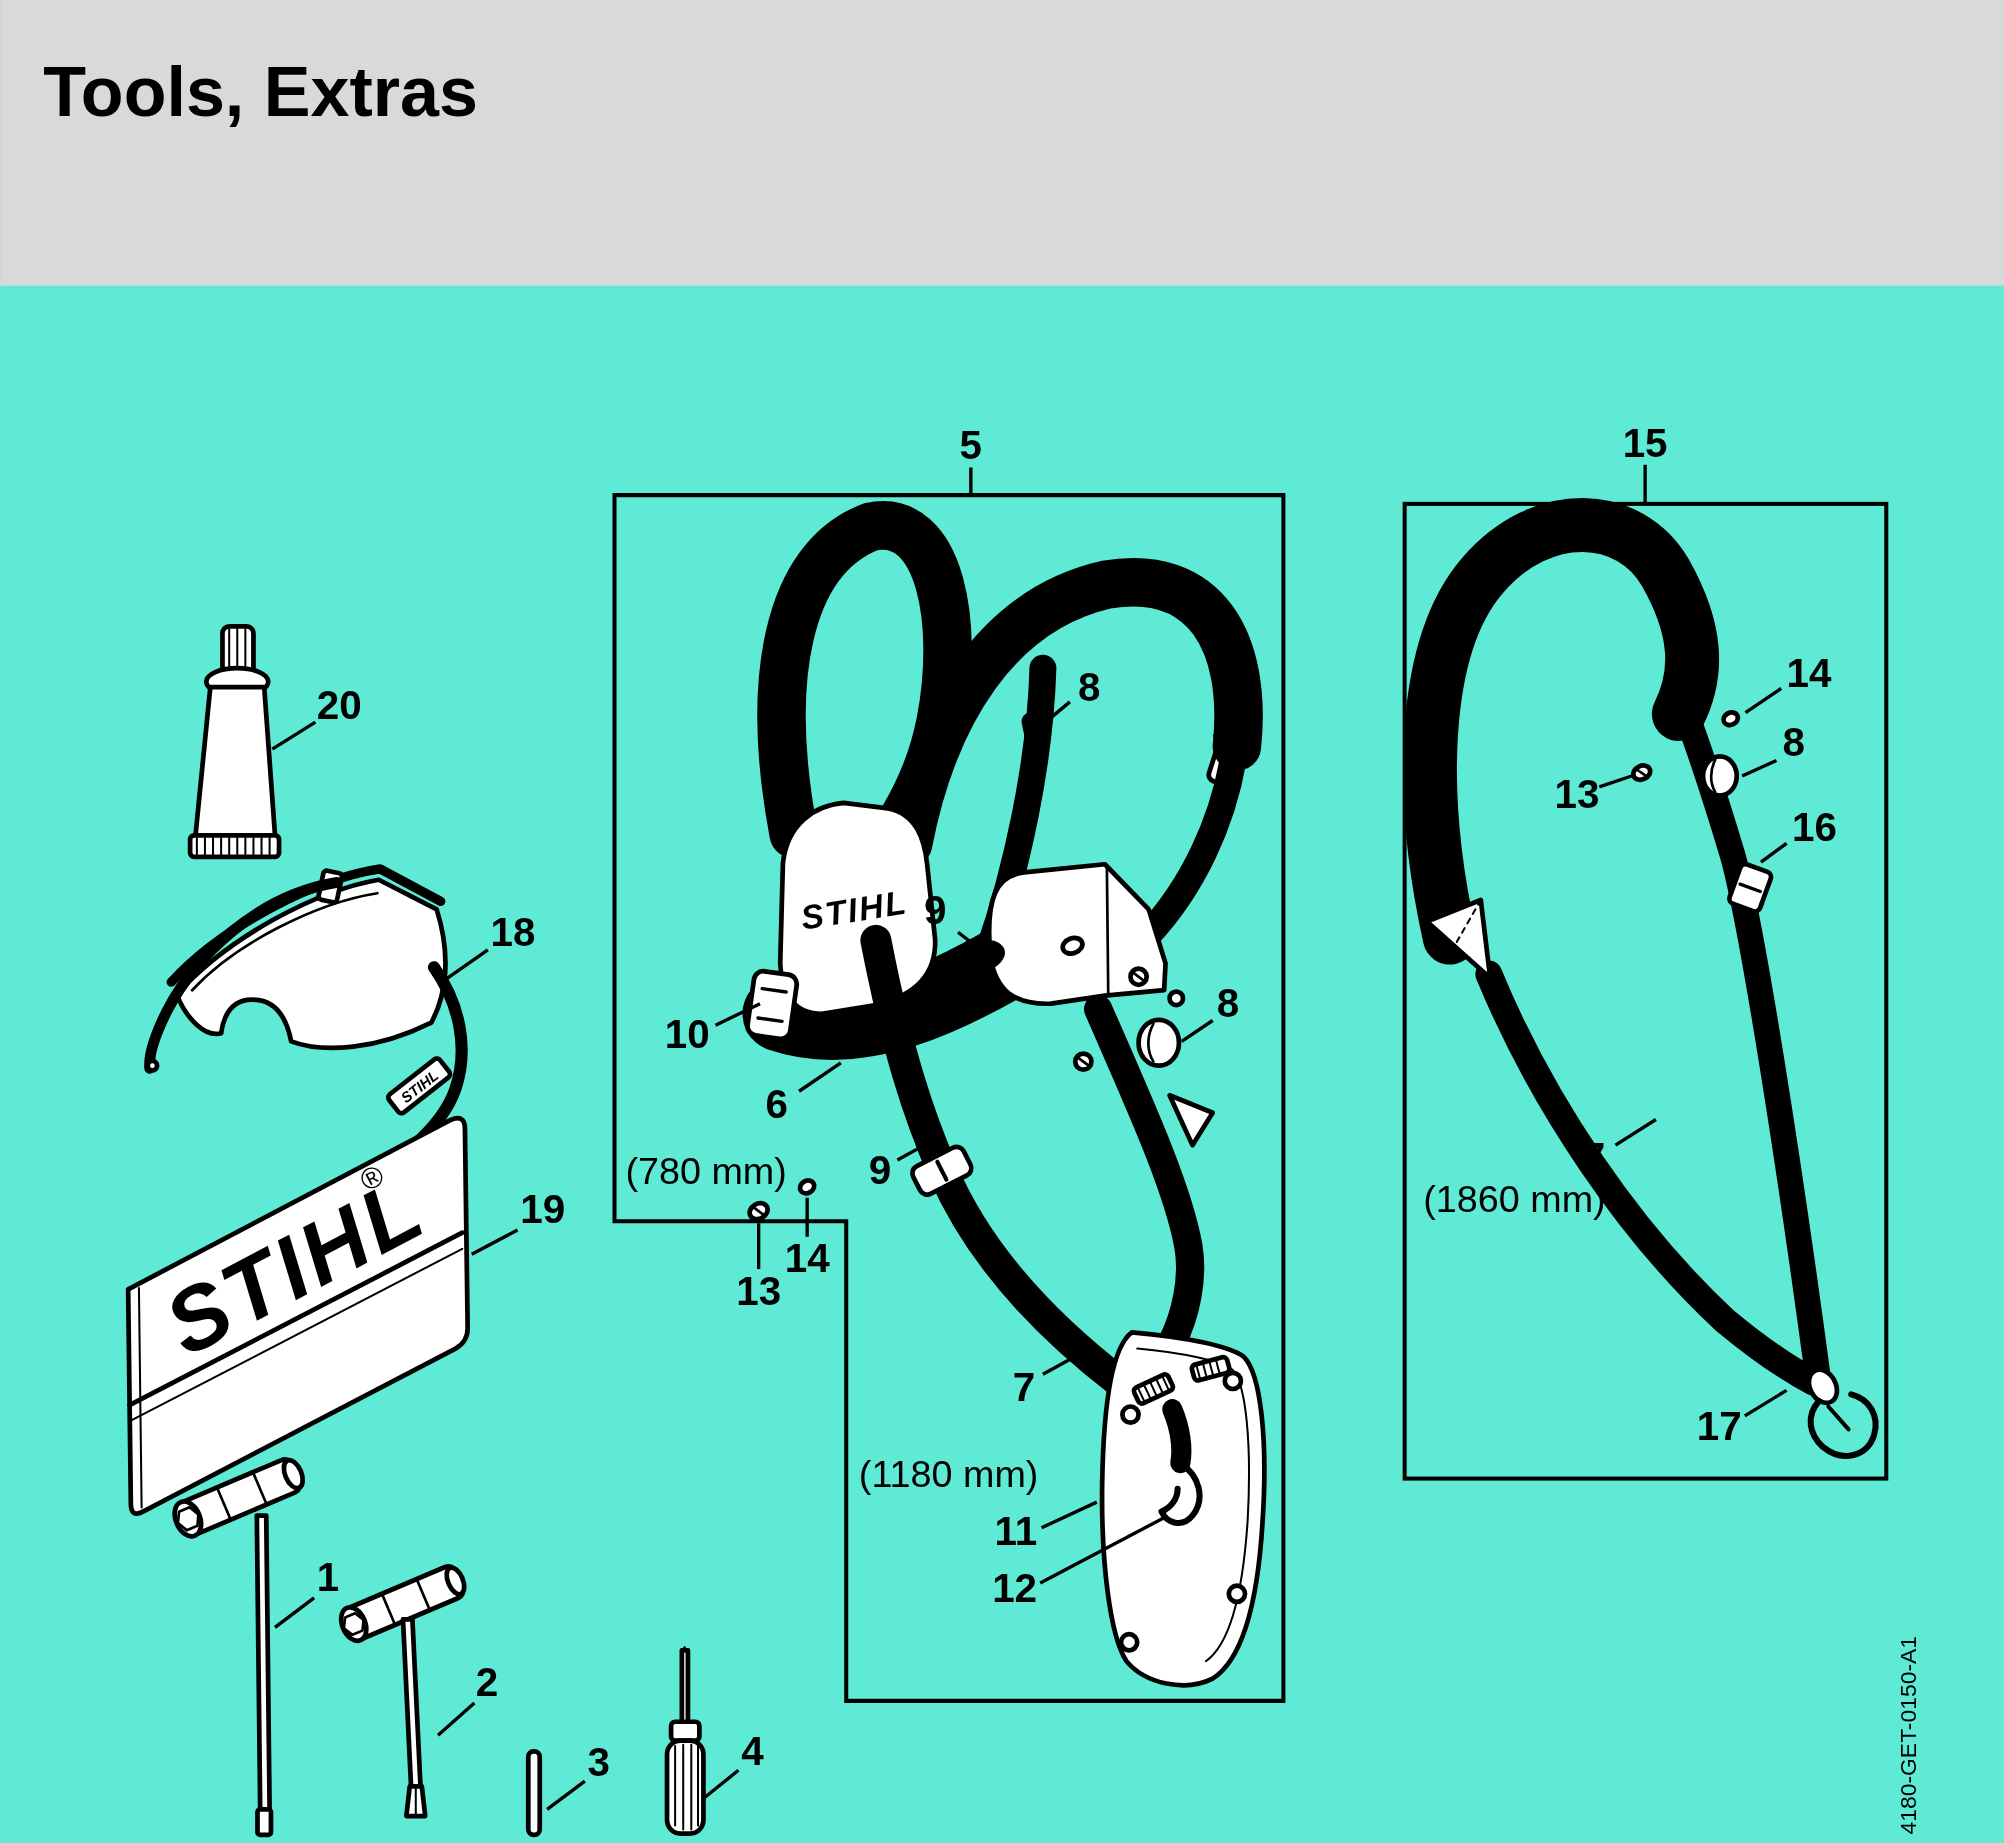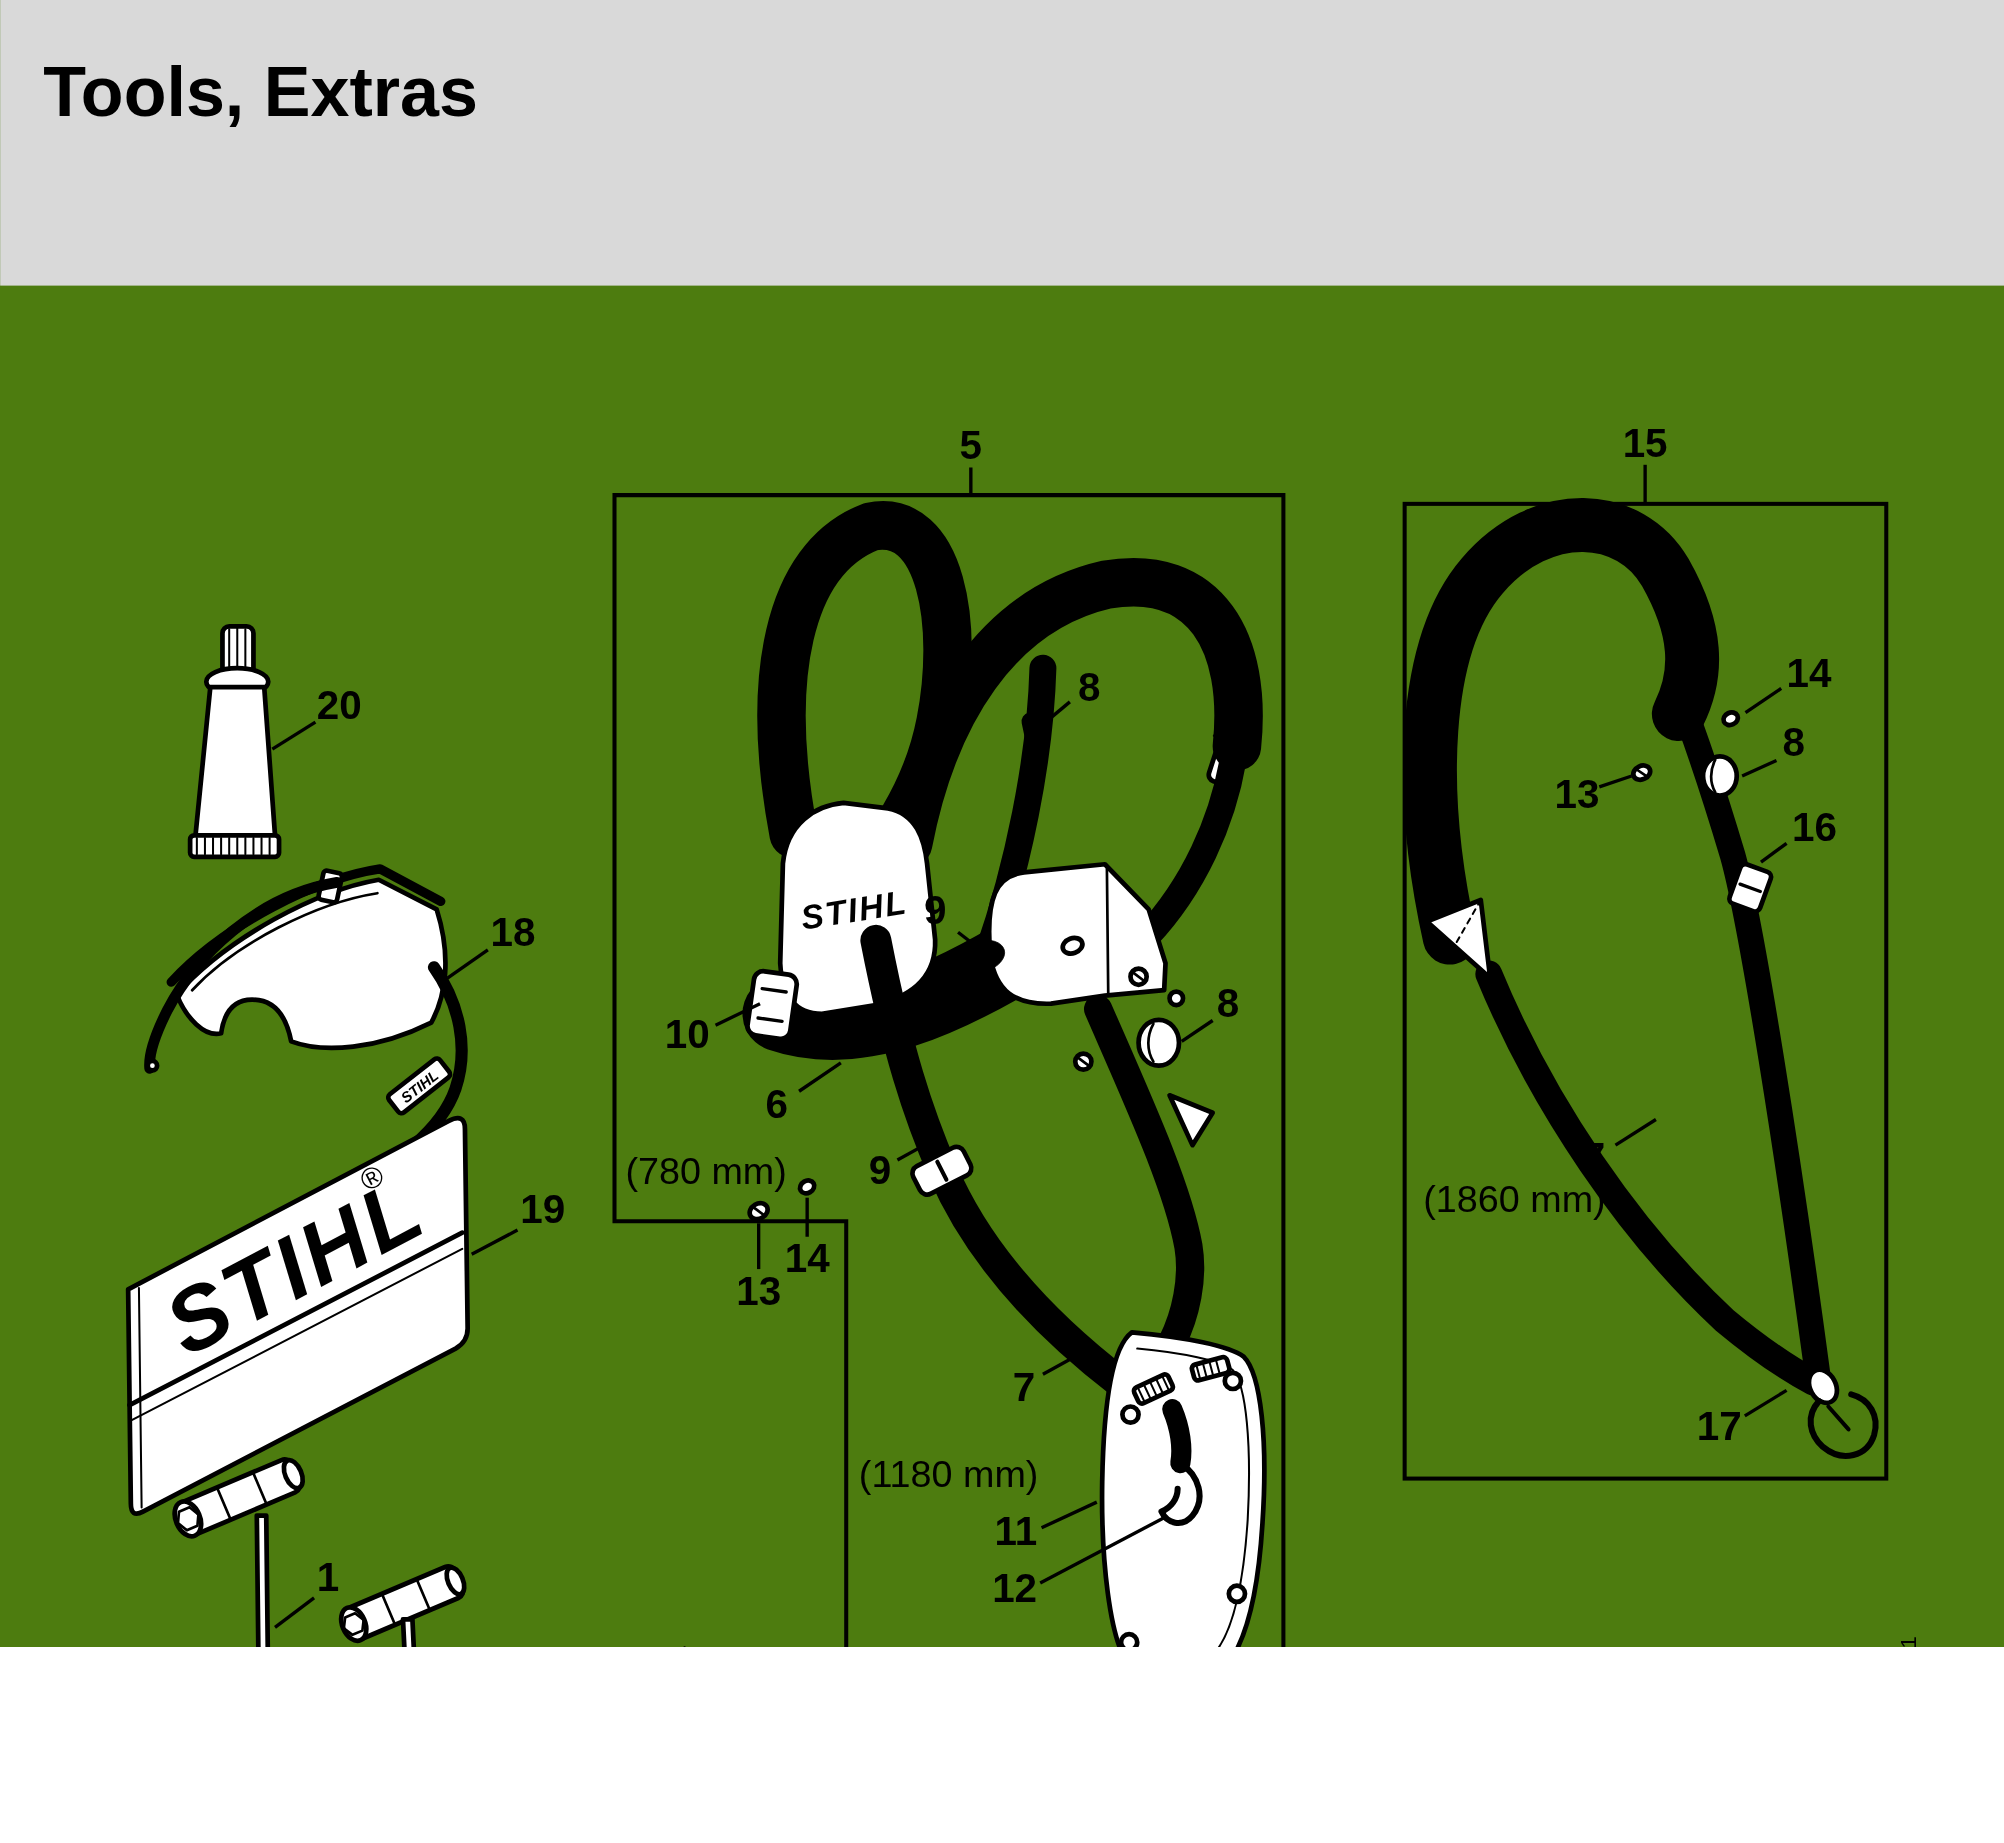--- a/index.html
+++ b/index.html
@@ -1,16 +1,16 @@
 <!DOCTYPE html>
 <html style="font-size:10.8px"><head>
 <meta charset="utf-8">
 <style>
   html,body{margin:0;padding:0;background:#fff;}
-  #page{position:relative;width:2005px;height:1647px;background:#4d7c0f;overflow:hidden;
+  #page{position:relative;width:2005px;height:1843px;background:#5eead4;overflow:hidden;
         font-family:"Liberation Sans",sans-serif;text-align:right;}
   svg{position:absolute;left:0;top:0;}
   .ol   {fill:#fff;stroke:#000;stroke-width:7;stroke-linejoin:round;}
   .ln   {fill:none;stroke:#000;stroke-linejoin:round;stroke-linecap:round;}
   .lead {stroke:#000;stroke-width:5;fill:none;}
   .num  {font:bold 60px "Liberation Sans",sans-serif;fill:#000;}
   .dim  {font:56px "Liberation Sans",sans-serif;fill:#000;}
   .box  {fill:none;stroke:#000;stroke-width:6;}
   .brandtext{font:bold italic 50px "Liberation Sans",sans-serif;fill:#000;letter-spacing:3px;}
 </style>

